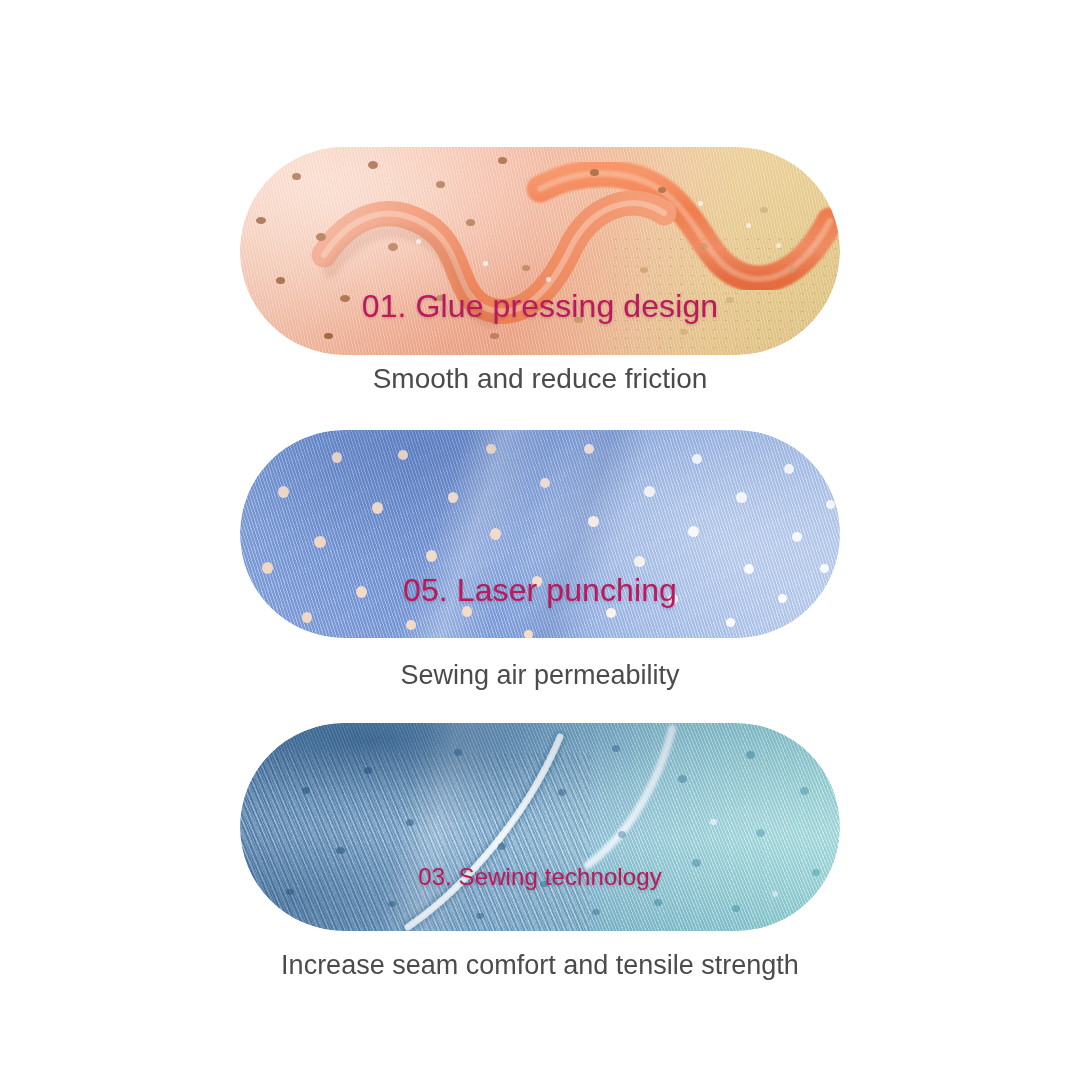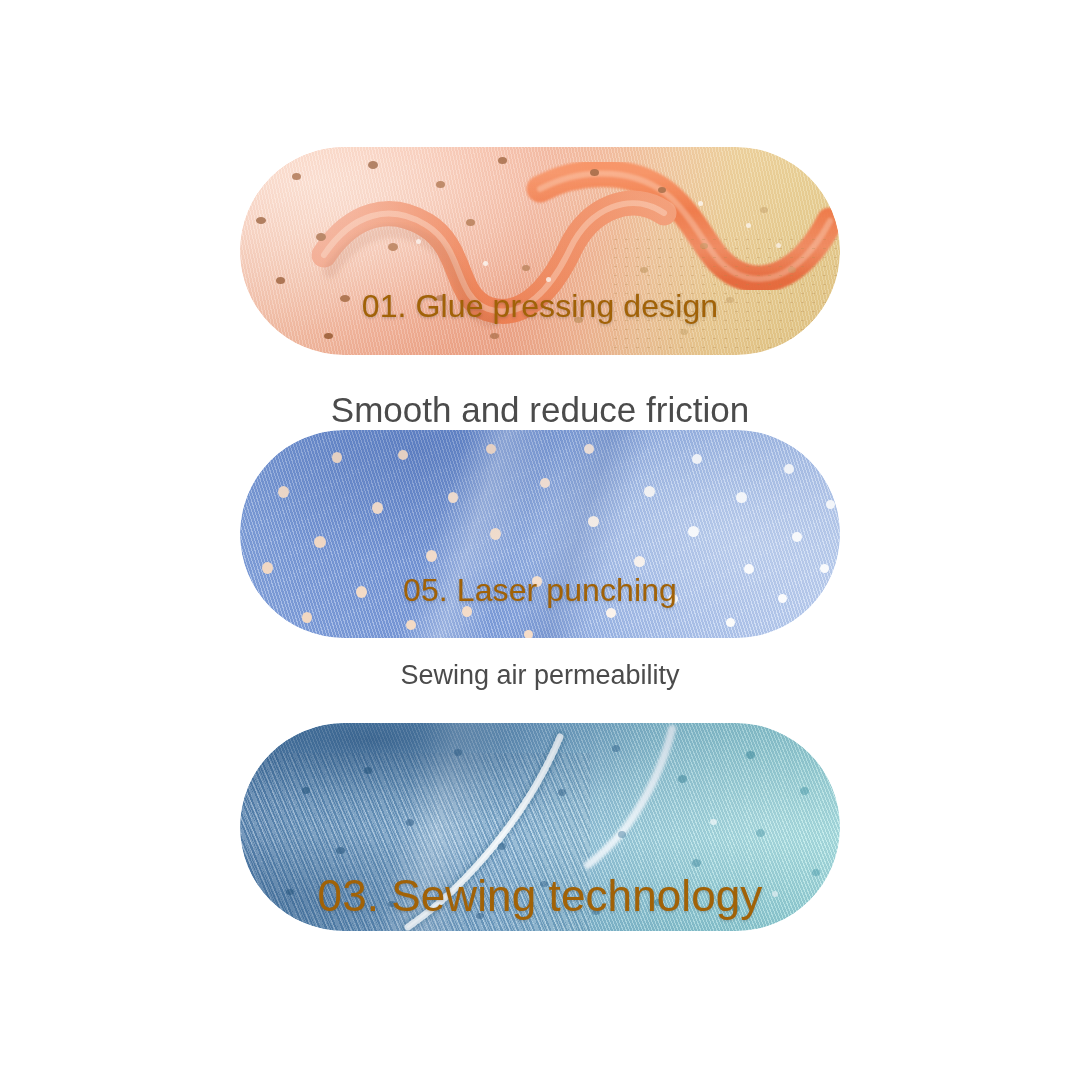--- a/index.html
+++ b/index.html
@@ -64,21 +64,21 @@
     position: absolute;
     inset: 0;
     pointer-events: none;
   }
 
   .title {
     position: absolute;
     left: 0;
     right: 0;
     text-align: center;
-    color: #a16207;
+    color: #be185d;
     font-family: "Liberation Sans", sans-serif;
     font-weight: 400;
     letter-spacing: 0.1px;
     white-space: nowrap;
     text-shadow: 0 1px 3px rgba(60,60,60,0.30);
   }
 
   .caption {
     position: absolute;
     left: 0;
@@ -277,21 +277,21 @@
                     background-size:11px 9px; opacity:.75; filter:blur(.4px);"></div>
 
         <div class="dof" style="background:
                radial-gradient(70% 120% at 18% 30%, rgba(255,255,255,0.22) 0%, rgba(255,255,255,0) 60%),
                linear-gradient(180deg, rgba(255,255,255,0.10) 0%, rgba(140,80,55,0.06) 100%);"></div>
       </div>
 
       <div class="title" style="top:141px; font-size:32px;">01. Glue pressing design</div>
     </div>
 
-    <div class="caption" style="top:243px; font-size:35px;">Smooth and reduce friction</div>
+    <div class="caption" style="top:216px; font-size:28px;">Smooth and reduce friction</div>
   </div>
 
   <div class="feature" id="feature-2" style="top:430px;">
 
     <div class="pill-wrap" id="card2-wrap">
 
       <div class="pill">
 
         <div class="fabric-base" id="card2-base"></div>
 
@@ -409,18 +409,19 @@
           <span class="dot" style="left:548px; top:196px; width:8px;  height:6px; background:#2c899a; opacity:.45;"></span>
           <span class="dot" style="left:470px; top:96px;  width:7px;  height:6px; background:#e8f4f6; opacity:.8;"></span>
           <span class="dot" style="left:532px; top:168px; width:6px;  height:6px; background:#e8f4f6; opacity:.7;"></span>
         </div>
 
         <div class="dof" style="background:
                radial-gradient(65% 110% at 88% 48%, rgba(255,255,255,0.22) 0%, rgba(255,255,255,0) 62%),
                linear-gradient(180deg, rgba(20,60,100,0.14) 0%, rgba(255,255,255,0.05) 55%, rgba(20,60,100,0.08) 100%);"></div>
       </div>
 
-      <div class="title" style="top:148px; font-size:44px;">03. Sewing technology</div>
+      <div class="title" style="top:140px; font-size:24px;">03. Sewing technology</div>
     </div>
 
+    <div class="caption" style="top:227px; font-size:27px;">Increase seam comfort and tensile strength</div>
   </div>
 
 </div>
 
 </body></html>

